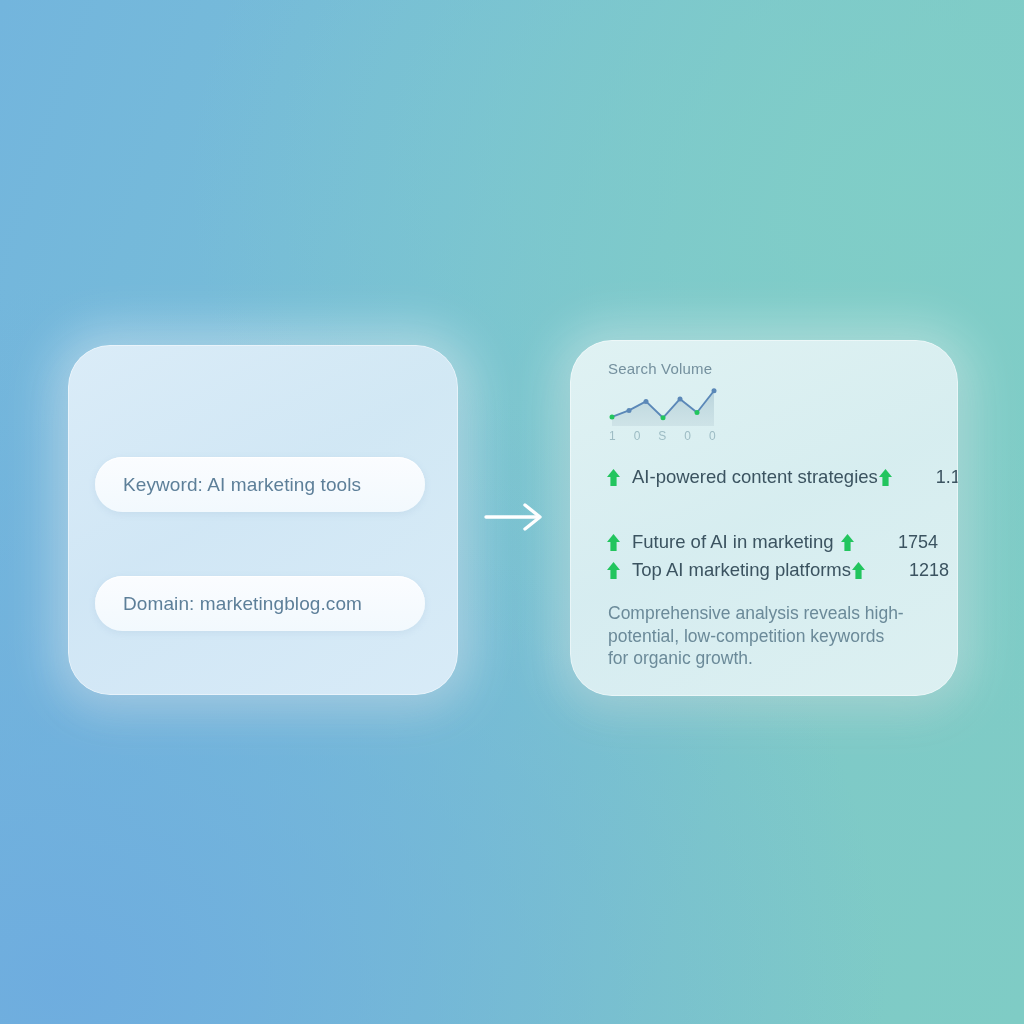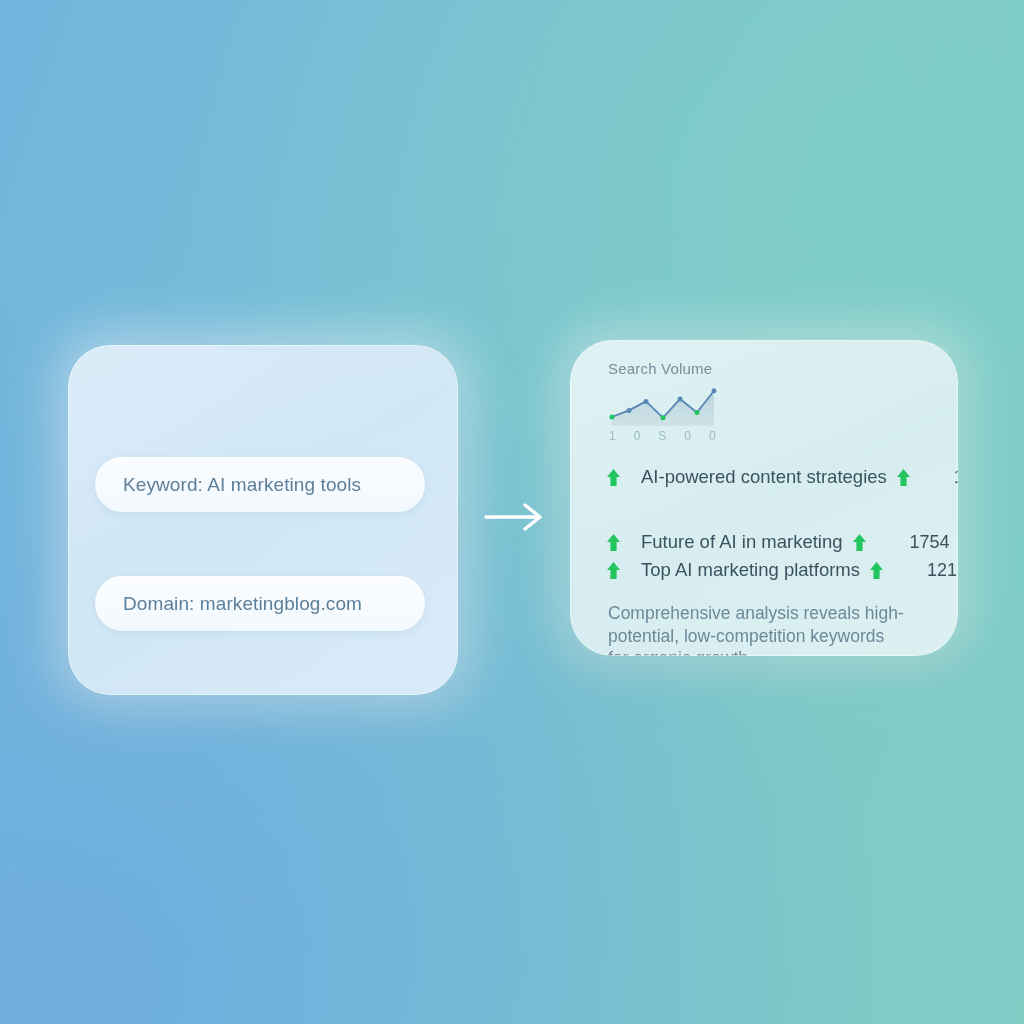--- a/index.html
+++ b/index.html
@@ -60,21 +60,21 @@
 
   
   #flow-arrow{
     position:absolute;
     left:484px; top:500px;
     width:62px; height:34px;
   }
 
   
   #results-card{
-    left:570px; top:340px; width:388px; height:316px;
+    left:570px; top:340px; width:388px; height:356px;
     background:linear-gradient(155deg, rgba(231,245,246,0.93) 0%, rgba(224,241,244,0.90) 50%, rgba(228,243,245,0.92) 100%);
     box-shadow:0 0 44px 16px rgba(255,255,255,0.34), 0 14px 40px rgba(60,120,130,0.18);
   }
 
   
   #chart-block{
     position:absolute;
     left:38px; top:20px; width:150px;
   }
   #chart-title{
@@ -95,21 +95,21 @@
   .axis-tick{
     font-size:12px;
     color:#9dbcc4;
     letter-spacing:0.3px;
   }
 
   
   .kw-row{
     position:absolute;
     left:36px; width:332px; height:26px;
-    display:flex; align-items:center;gap:9px;
+    display:flex; align-items:center;
   }
   #kw-row-0{ top:124px; }
   #kw-row-1{ top:189px; }
   #kw-row-2{ top:217px;align-items:center; }
 
   .up-arrow{
     width:15px; height:19px;
     flex:0 0 15px;
     display:block;
   }

